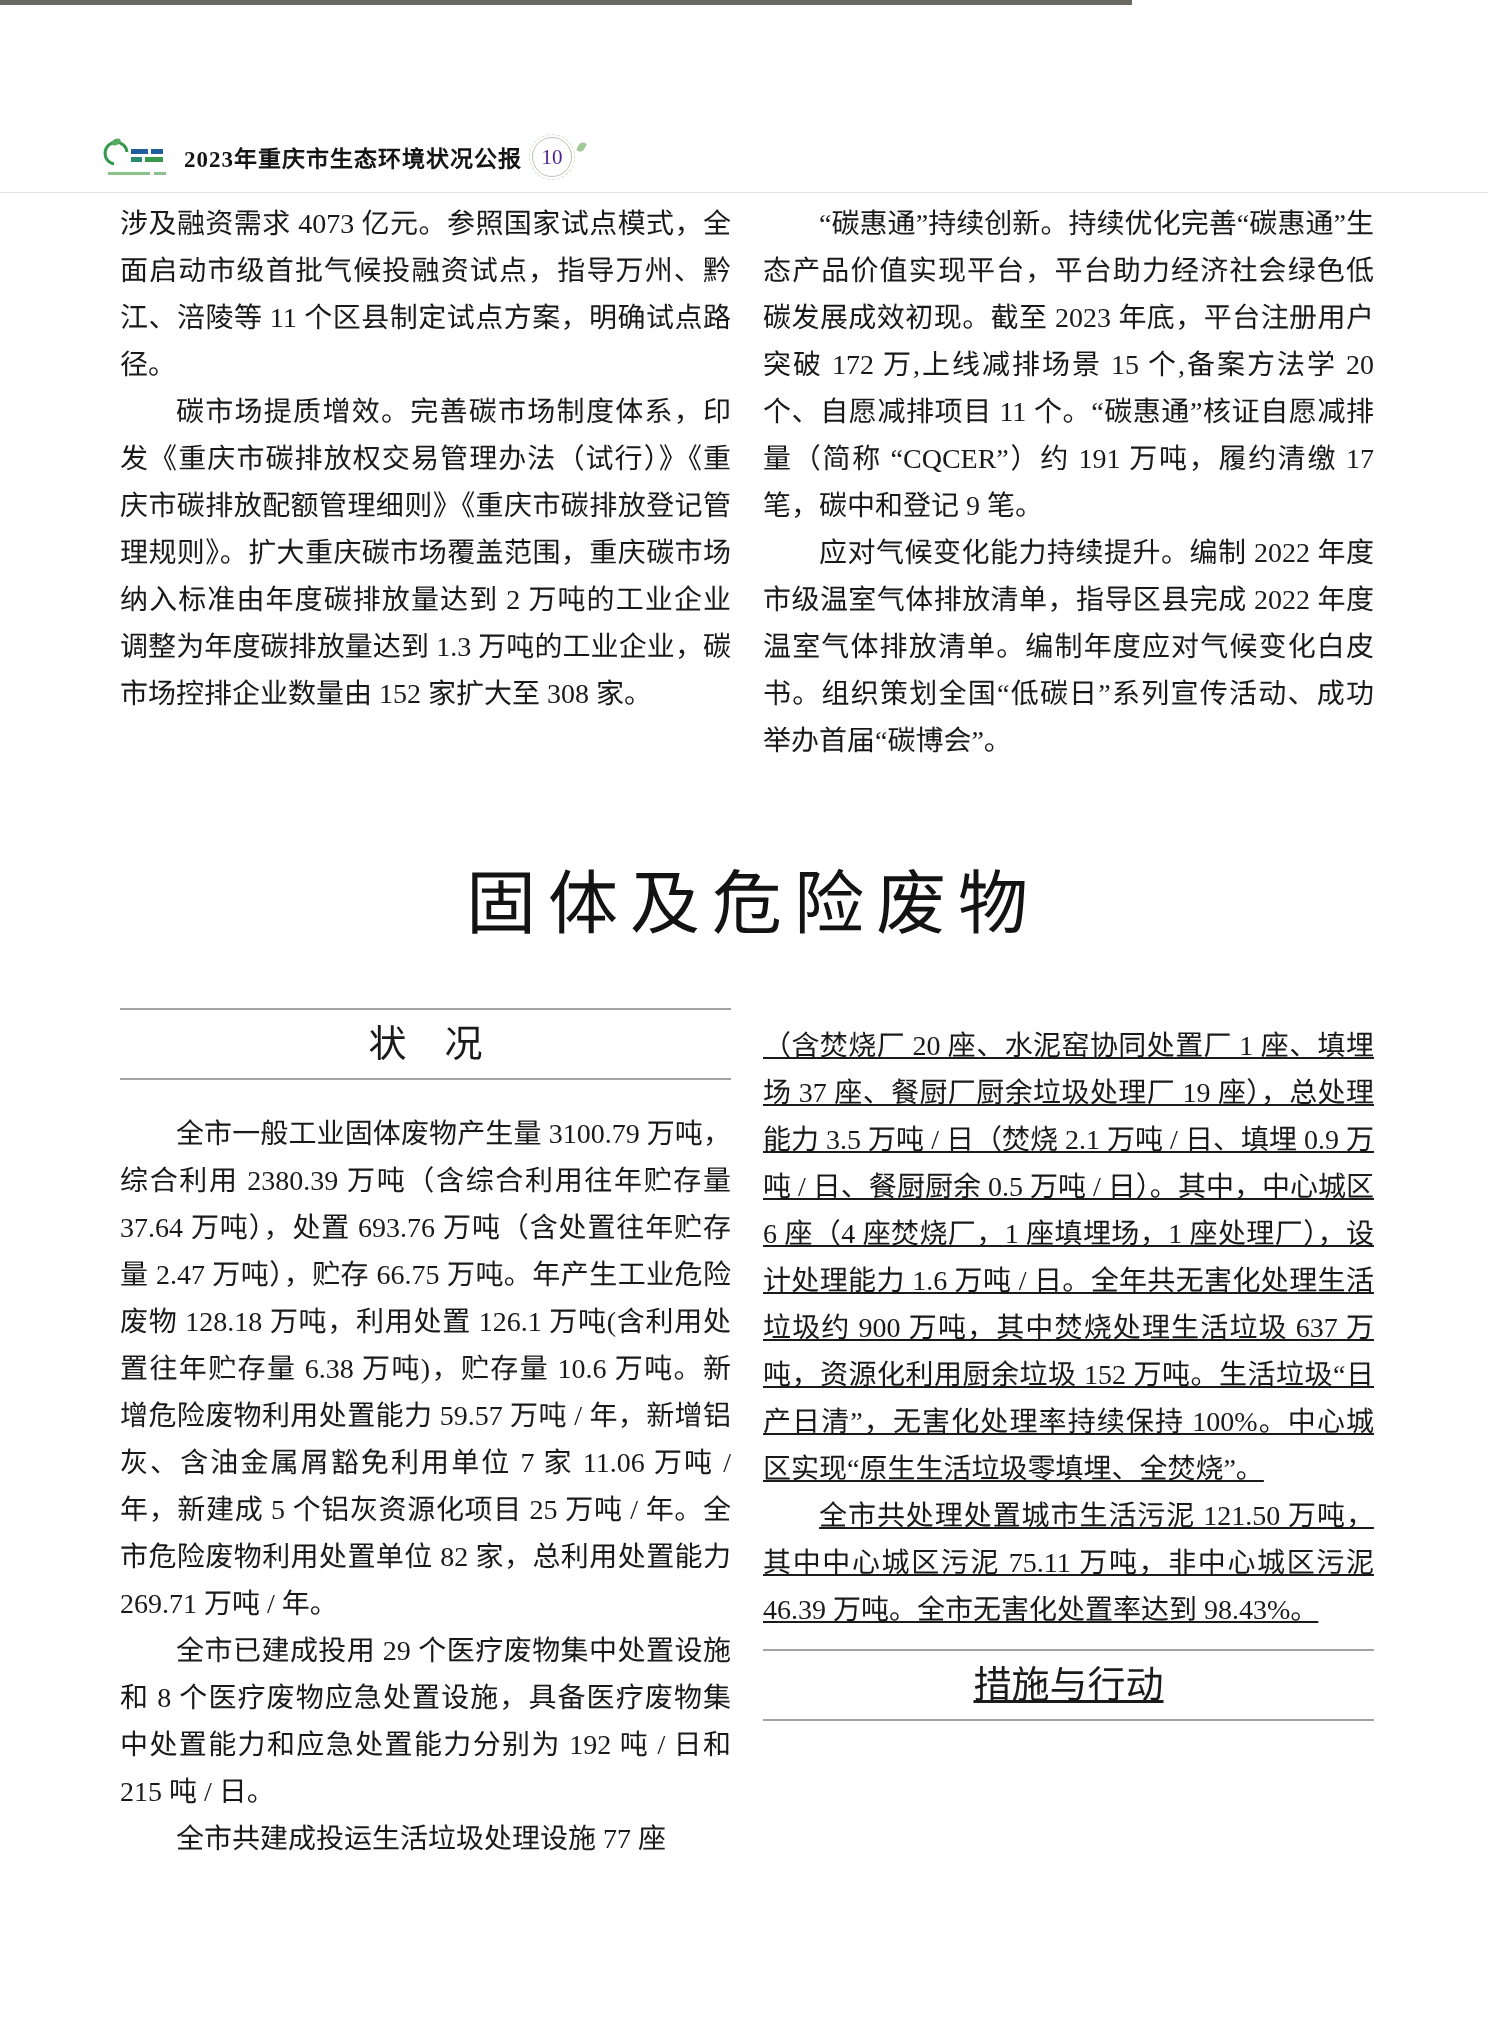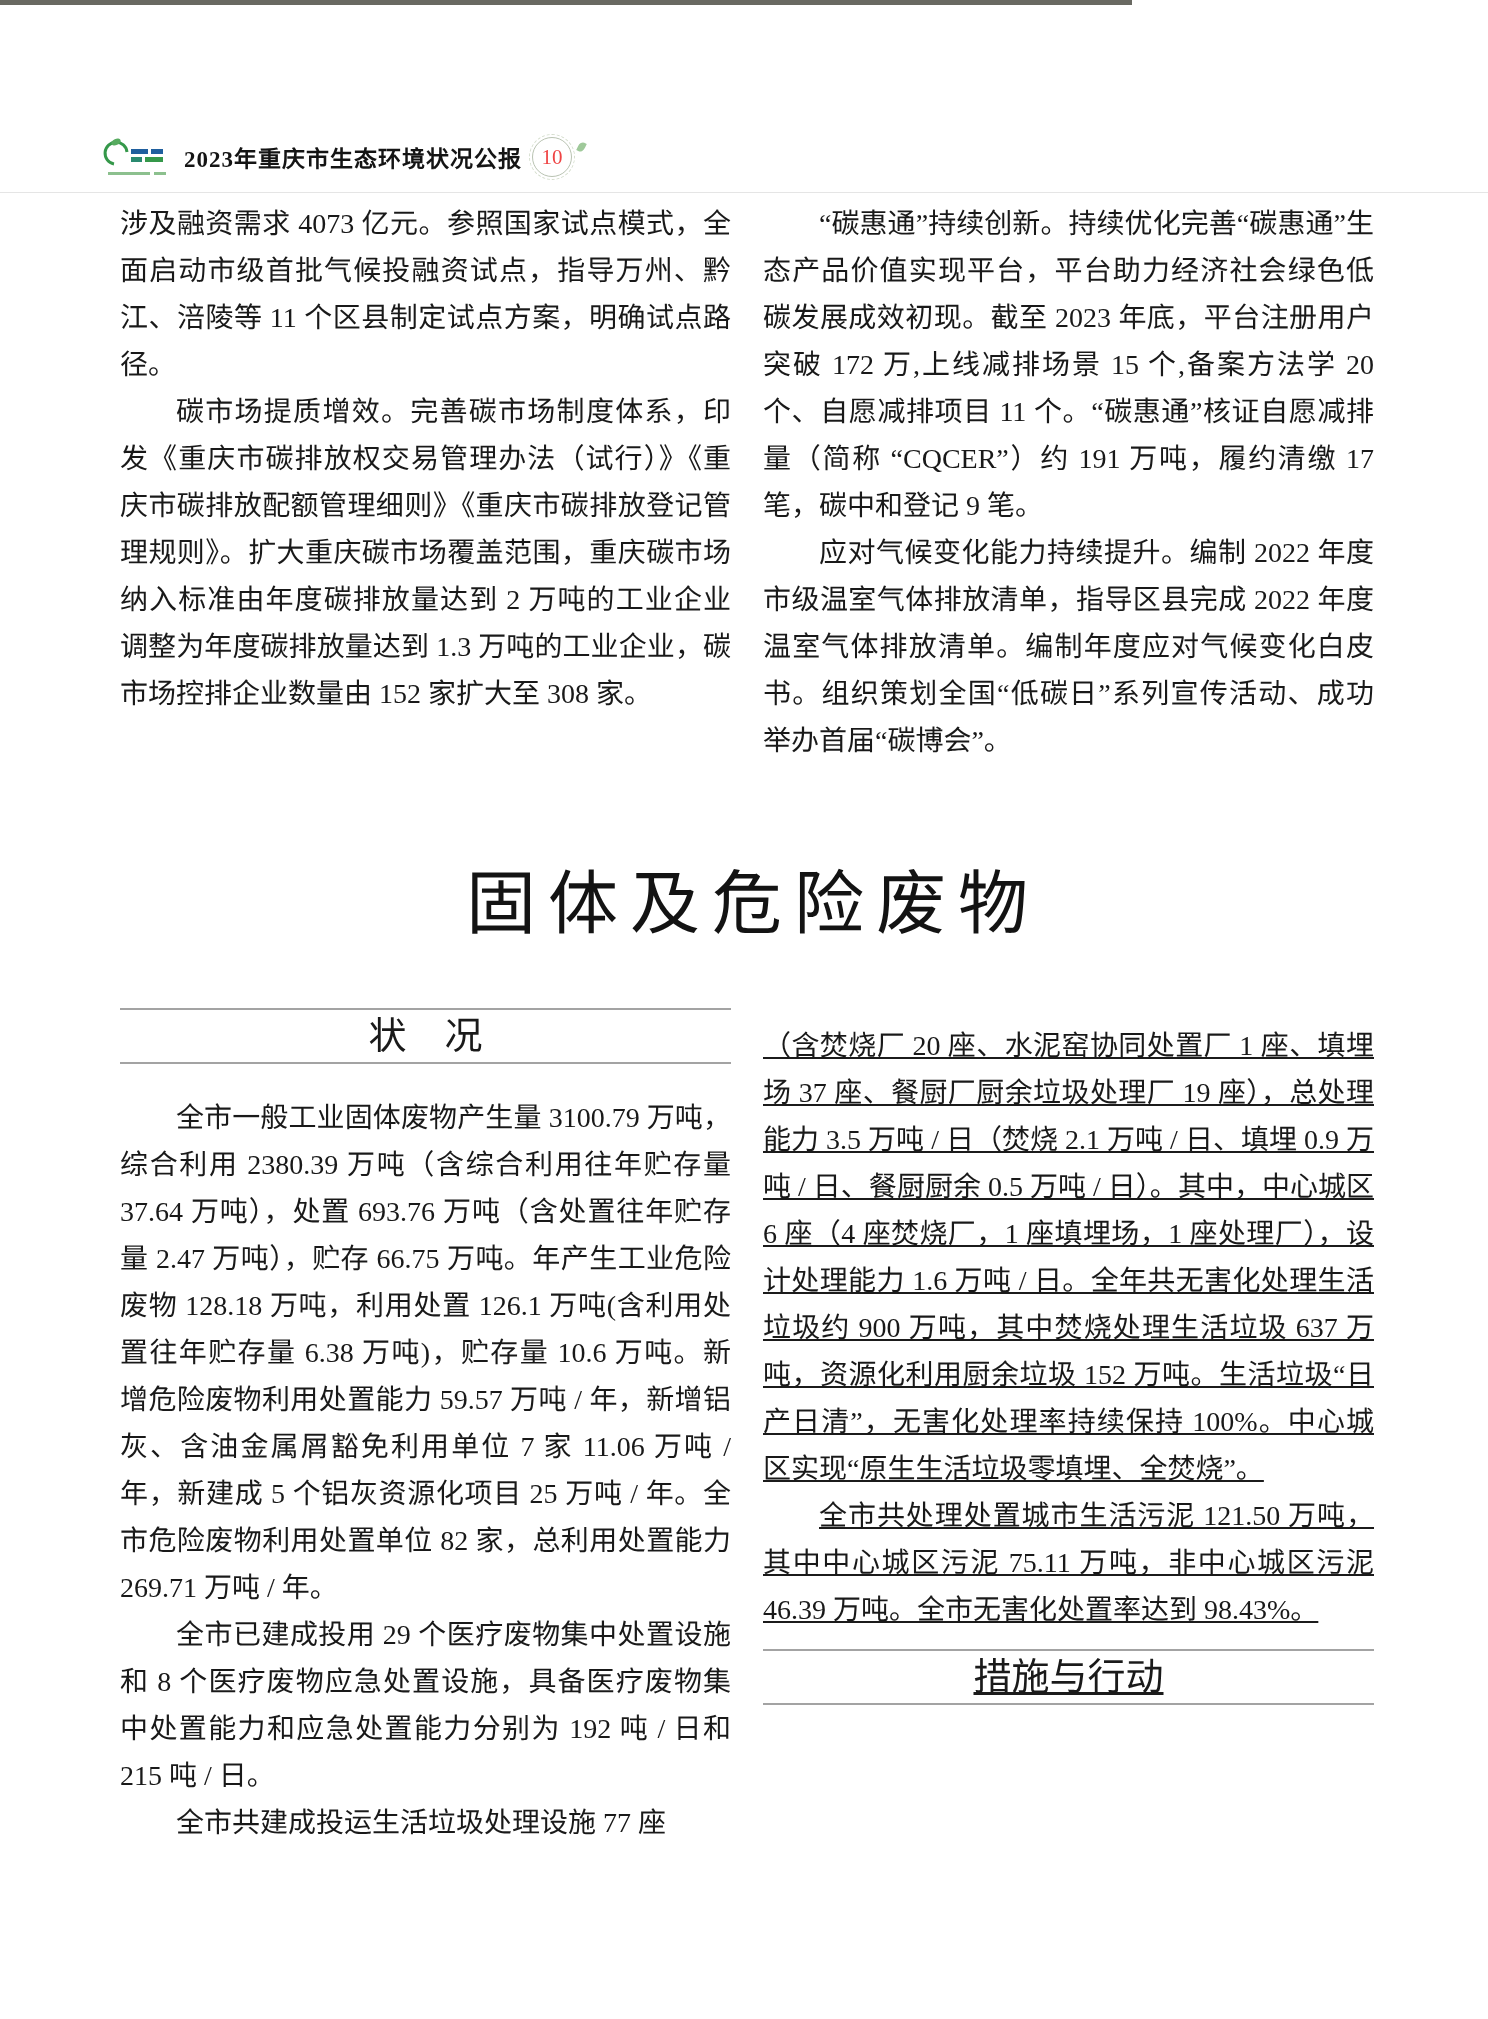--- a/index.html
+++ b/index.html
@@ -28,21 +28,21 @@
     font-size: 23px; font-weight: 700;
     letter-spacing: 1px; color: #141414;
     white-space: nowrap;
   }
   .page-badge {
     flex: 0 0 auto;
     width: 38px; height: 38px;
     border: 1px solid #b9c3b2; border-radius: 50%;
     outline: 1px dashed #d4ddcc; outline-offset: 2px;
     display: flex; align-items: center; justify-content: center;
-    font-size: 21px; color: #ef4444; background: #fff;
+    font-size: 21px; color: #4c1d95; background: #fff;
     position: relative;
   }
   .page-badge::after {
     content: ""; position: absolute; right: -14px; top: 4px;
     width: 7px; height: 10px; border-radius: 60% 0 60% 0;
     background: #9fc99a; transform: rotate(25deg);
   }
   .header-rule {
     position: absolute; top: 192px; left: 0; width: 100%;
     border-top: 1px solid #e5e5e5; height: 0;
@@ -64,21 +64,21 @@
     text-align: center;
     font-size: 70px; line-height: 74px; font-weight: 500;
     letter-spacing: 12px; padding-left: 12px;
     color: #131313;
   }
   .status-columns { margin-top: 66px; }
   .subhead {
     border-top: 2px solid #a3a3a3;
     border-bottom: 2px solid #a3a3a3;
     text-align: center;
-    font-size: 38px; line-height: 52px; padding: 0 0;
+    font-size: 38px; line-height: 52px; padding: 8px 0;
     font-weight: 500; color: #1a1a1a;
   }
   .status-heading { margin-bottom: 30px; }
   .status-right-col { padding-top: 14px; text-decoration: underline; }
   .measures-heading { margin-top: 16px; margin-bottom: 28px; }
 </style>
 </head>
 <body>
 
 <div class="page">

